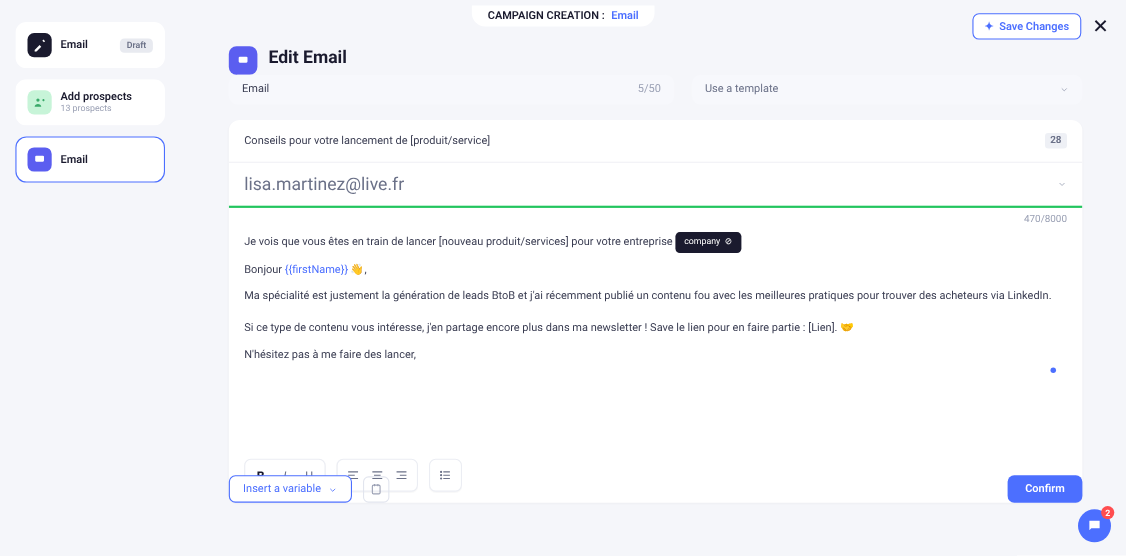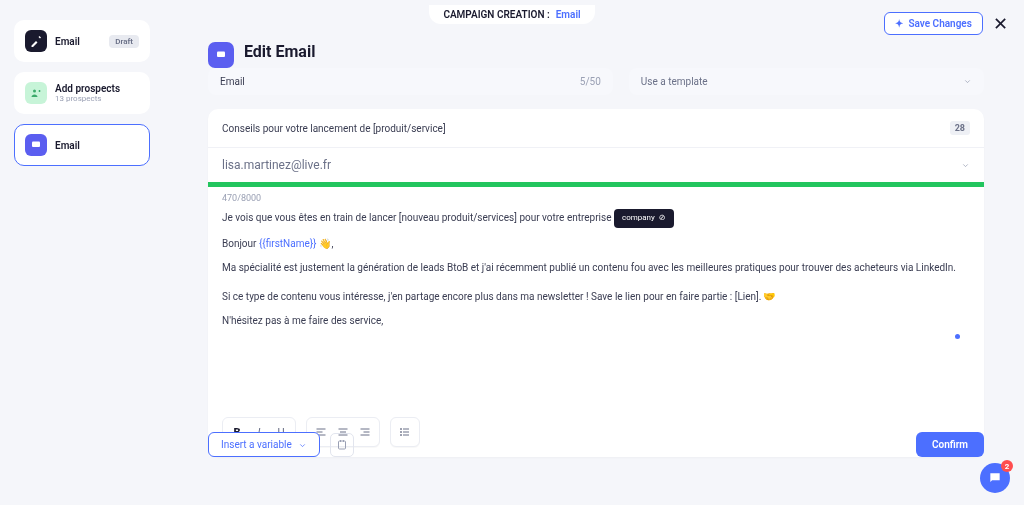--- a/index.html
+++ b/index.html
@@ -28,22 +28,22 @@
 .header-title{font-size:16px;font-weight:700;color:#1a1a2e}
 .row{display:flex;gap:16px;margin-bottom:14px}
 .field{background:#f7f8fc;border-radius:8px;padding:8px 12px;display:flex;align-items:center;font-size:10px;color:#6b7188}
 .field-name{flex:1;color:#3a3d52}
 .field-count{color:#9aa0b4}
 .template-sel{flex:1;justify-content:space-between;cursor:pointer}
 .editor-wrap{background:#fff;border-radius:10px;padding:0;flex:1;display:flex;flex-direction:column;overflow:hidden;box-shadow:0 1px 2px rgba(0,0,0,.03)}
 .subject-row{display:flex;align-items:center;padding:12px 14px;border-bottom:1px solid #f0f1f6;gap:24px}
 .subject-input{flex:1;border:none;background:transparent;font-size:10px;color:#3a3d52;outline:none}
 .subject-count{background:#eef0f5;color:#6b7188;font-size:9px;padding:2px 5px;border-radius:3px;font-weight:700}
-.from-row{display:flex;align-items:center;justify-content:space-between;padding:10px 14px;border-bottom:5px solid #22c55e;font-size:12px;color:#6b7188;cursor:pointer}
-.charcount{font-size:9px;color:#9aa0b4;padding:6px 14px 0}
+.from-row{display:flex;align-items:center;justify-content:space-between;padding:10px 14px;border-bottom:2px solid #22c55e;font-size:16px;color:#6b7188;cursor:pointer}
+.charcount{text-align:right;font-size:9px;color:#9aa0b4;padding:6px 14px 0}
 .editor-body{padding:6px 14px 10px;font-size:10px;color:#3a3d52;line-height:1.6;flex:1;overflow:auto}
 .editor-body p{margin-bottom:8px}
 .var-tag{color:#4c6fff}
 .var-chip{background:#1a1a2e;color:#fff;font-size:8px;padding:3px 8px;border-radius:4px;display:inline-flex;align-items:center;gap:4px;vertical-align:middle}
 .toolbar{display:flex;gap:10px;padding:10px 14px;align-items:center}
 .tool-group{background:#fff;border:1px solid #ebedf3;border-radius:6px;display:flex;padding:3px;box-shadow:0 1px 1px rgba(0,0,0,.03)}
 .tool-btn{width:22px;height:22px;display:flex;align-items:center;justify-content:center;cursor:pointer;color:#6b7188;font-size:11px;border-radius:4px}
 .tool-btn.bold{font-weight:800;color:#1a1a2e}
 .tool-btn.italic{font-style:italic}
 .tool-btn.underline{text-decoration:underline}
@@ -153,21 +153,21 @@
         <span>Je vois que vous êtes en train de lancer [nouveau produit/services] pour votre entreprise </span><span class="var-chip">
             <span>company</span>
             <span>⊘</span>
           </span>
       </p>
       <p>
         <span>Bonjour </span><span class="var-tag">{{firstName}}</span><span> 👋,</span>
       </p>
       <p style="margin-bottom:13px">Ma spécialité est justement la génération de leads BtoB et j'ai récemment publié un contenu fou avec les meilleures pratiques pour trouver des acheteurs via LinkedIn.</p>
       <p>Si ce type de contenu vous intéresse, j'en partage encore plus dans ma newsletter ! Save le lien pour en faire partie : [Lien]. 🤝</p>
-      <p>N'hésitez pas à me faire des service,</p>
+      <p>N'hésitez pas à me faire des lancer,</p>
     </div>
     <div class="toolbar">
       <div class="tool-group">
         <div class="tool-btn bold">B</div>
         <div class="tool-btn italic">I</div>
         <div class="tool-btn underline">U</div>
       </div>
       <div class="tool-group">
         <div class="tool-btn">
             <svg viewBox="0 0 24 24" stroke="#6b7188" stroke-width="2">

